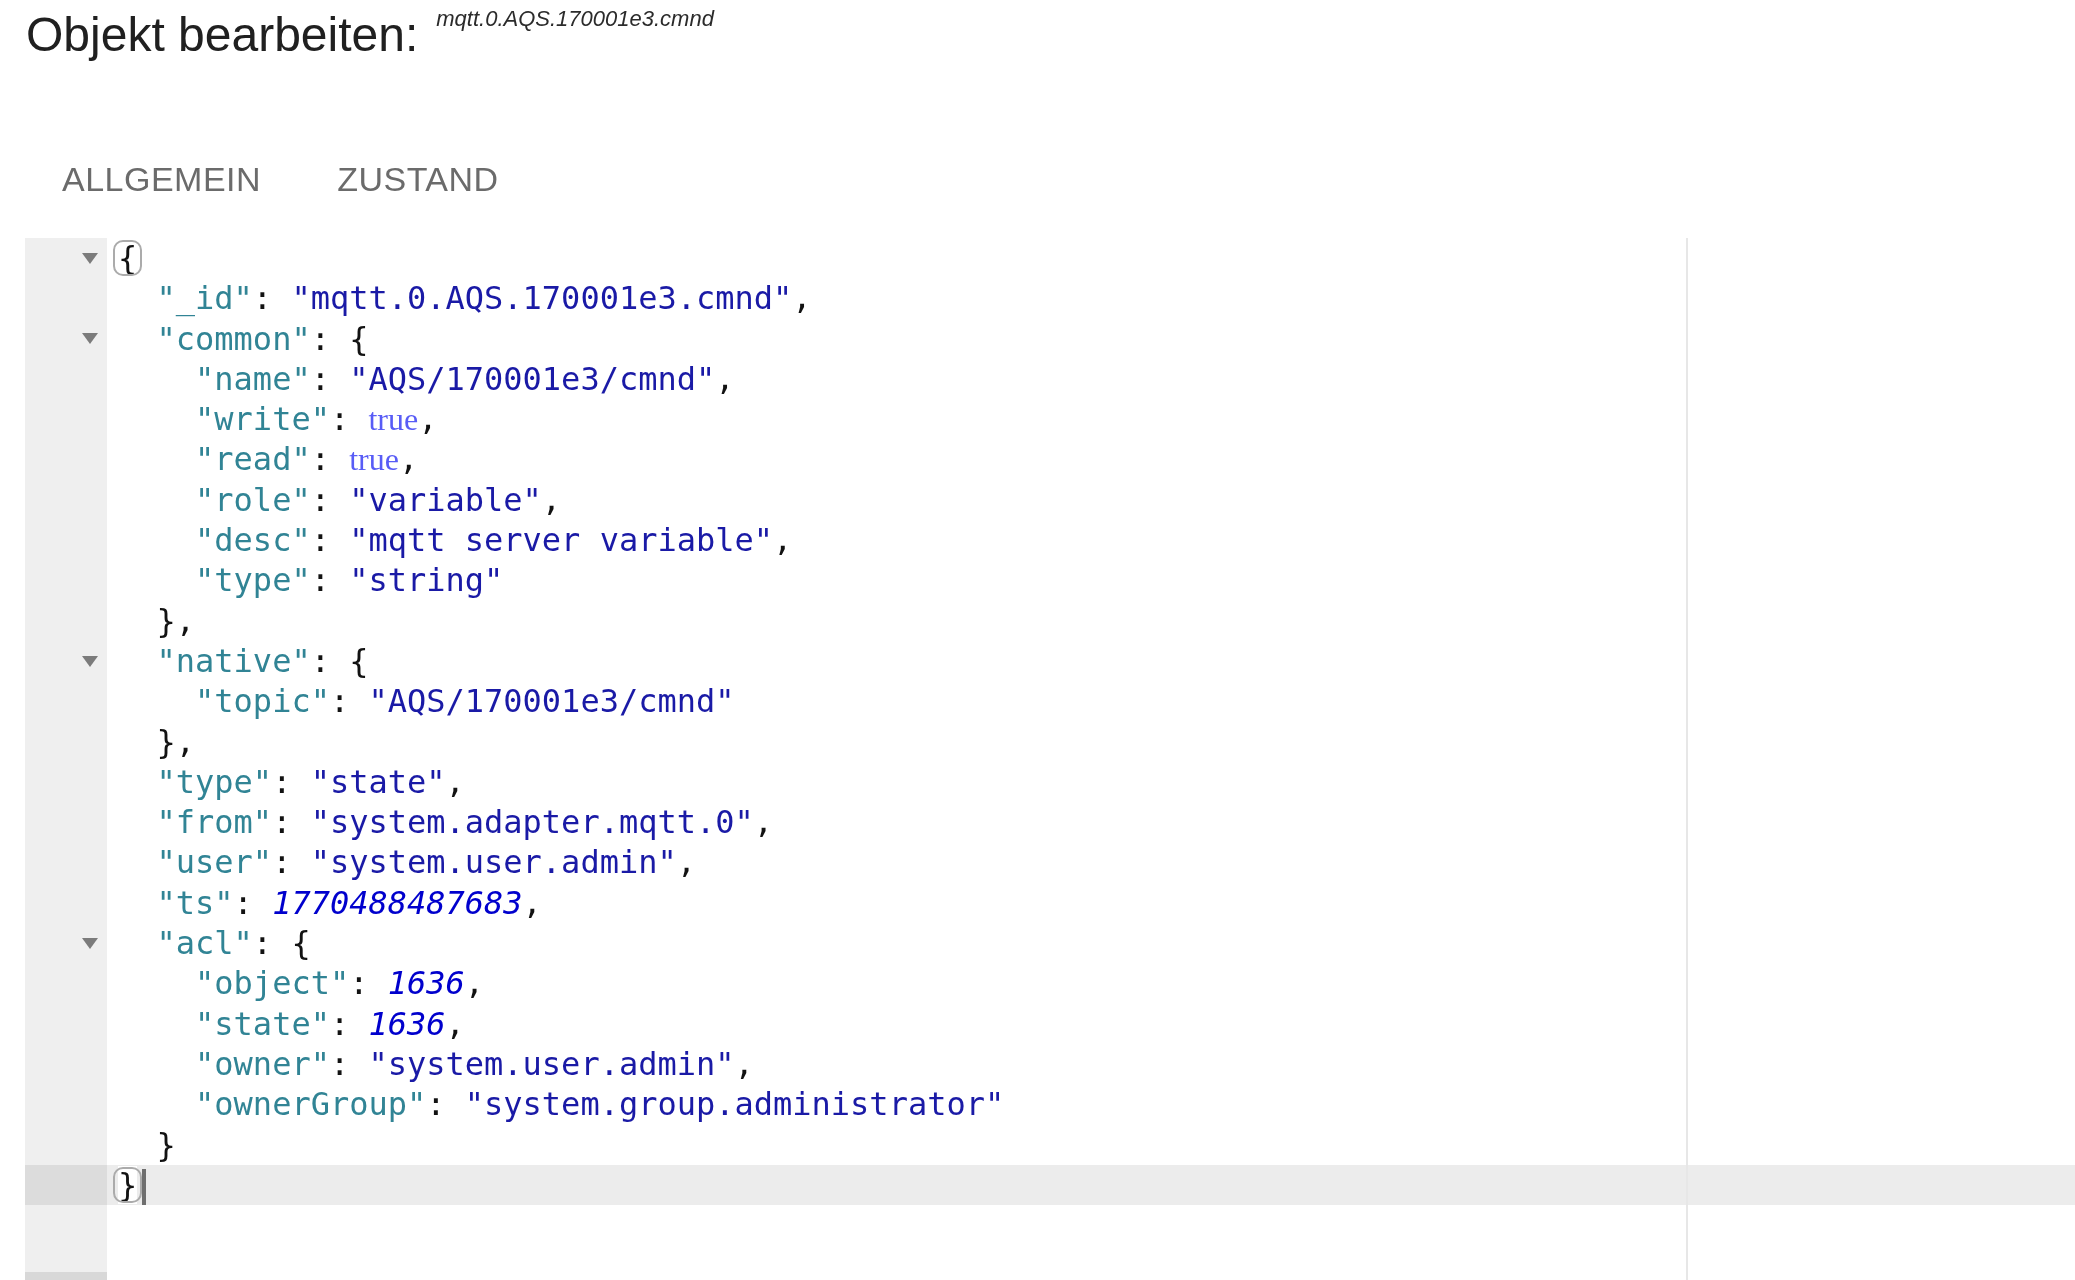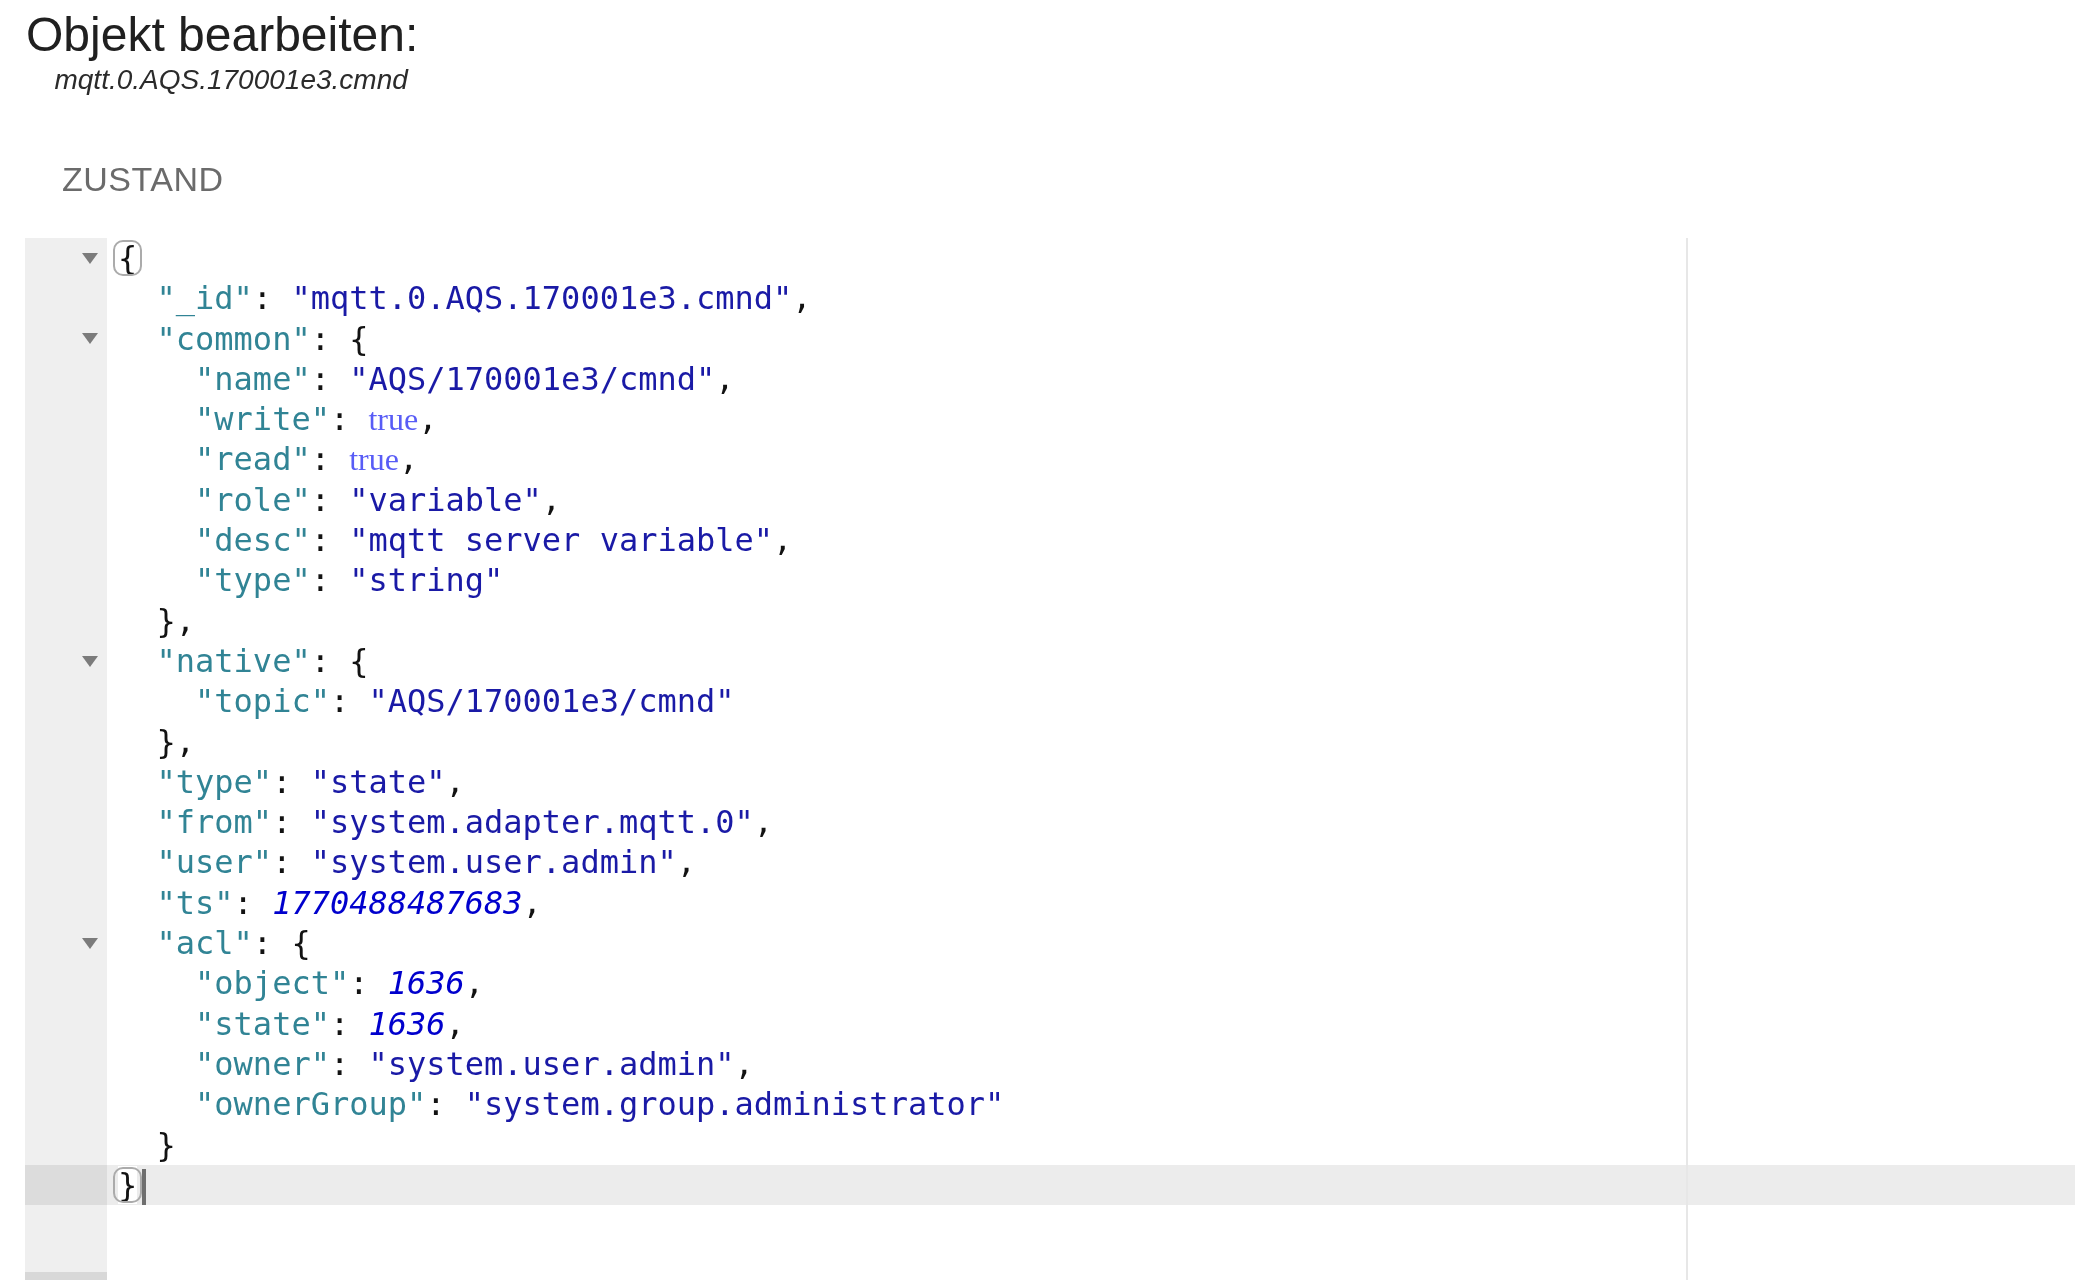--- a/index.html
+++ b/index.html
@@ -3,23 +3,23 @@
 <meta charset="utf-8">
 <style>
   html,body{margin:0;padding:0;}
   body{
     width:2075px;height:1280px;position:relative;overflow:hidden;
     background:#ffffff;font-family:"Liberation Sans",sans-serif;
     --accent:#3aa2da;--tab-inactive:#6b6b6b;
     --c-key:#318495;--c-string:#1a1aa6;--c-number:#0000cd;--c-boolean:#585cf6;--c-punct:#121212;
   }
   
-  .hdr{position:absolute;left:26px;top:6px;display:flex;align-items:center;flex-direction:column;}
+  .hdr{position:absolute;left:26px;top:6px;display:flex;align-items:flex-start;}
   .hdr-title{font-size:48px;color:#202020;line-height:1.2;}
-  .hdr-sub{font-size:28px;font-style:italic;color:#2b2b2b;margin-left:18px;}
+  .hdr-sub{font-size:22px;font-style:italic;color:#2b2b2b;margin-left:18px;}
   
   .tabs{position:absolute;left:24px;top:130px;display:flex;}
   .tab{height:98px;display:flex;align-items:center;padding:0 38px;
        font-size:34px;letter-spacing:0.5px;color:var(--tab-inactive);
        position:relative;cursor:pointer;user-select:none;}
   .tab.active{color:var(--accent);}
   .tab-indicator{position:absolute;left:0;bottom:0;width:100%;height:5px;background:var(--accent);}
   
   .editor{position:absolute;left:25px;top:238px;right:0;bottom:0;background:#fff;}
   .gutter{position:absolute;left:0;top:0;bottom:0;width:82px;background:#efefef;}
@@ -47,20 +47,23 @@
 </style>
 </head>
 <body style="--accent: #3aa2da; --tab-inactive: #6b6b6b; --c-key: #318495; --c-string: #1a1aa6; --c-number: #0000cd; --c-boolean: #585cf6; --c-punct: #121212;">
 
 <div class="hdr">
   <span class="hdr-title">Objekt bearbeiten:</span>
   <span class="hdr-sub">mqtt.0.AQS.170001e3.cmnd</span>
 </div>
 
 <div class="tabs">
+  <div class="tab">
+    <span>ALLGEMEIN</span>
+  </div>
   <div class="tab">
     <span>ZUSTAND</span>
   </div>
 </div>
 
 <div class="editor">
   <div class="gutter" id="gutter">
       <div class="gutter-row">
         <span class="fold"></span>
       </div>

